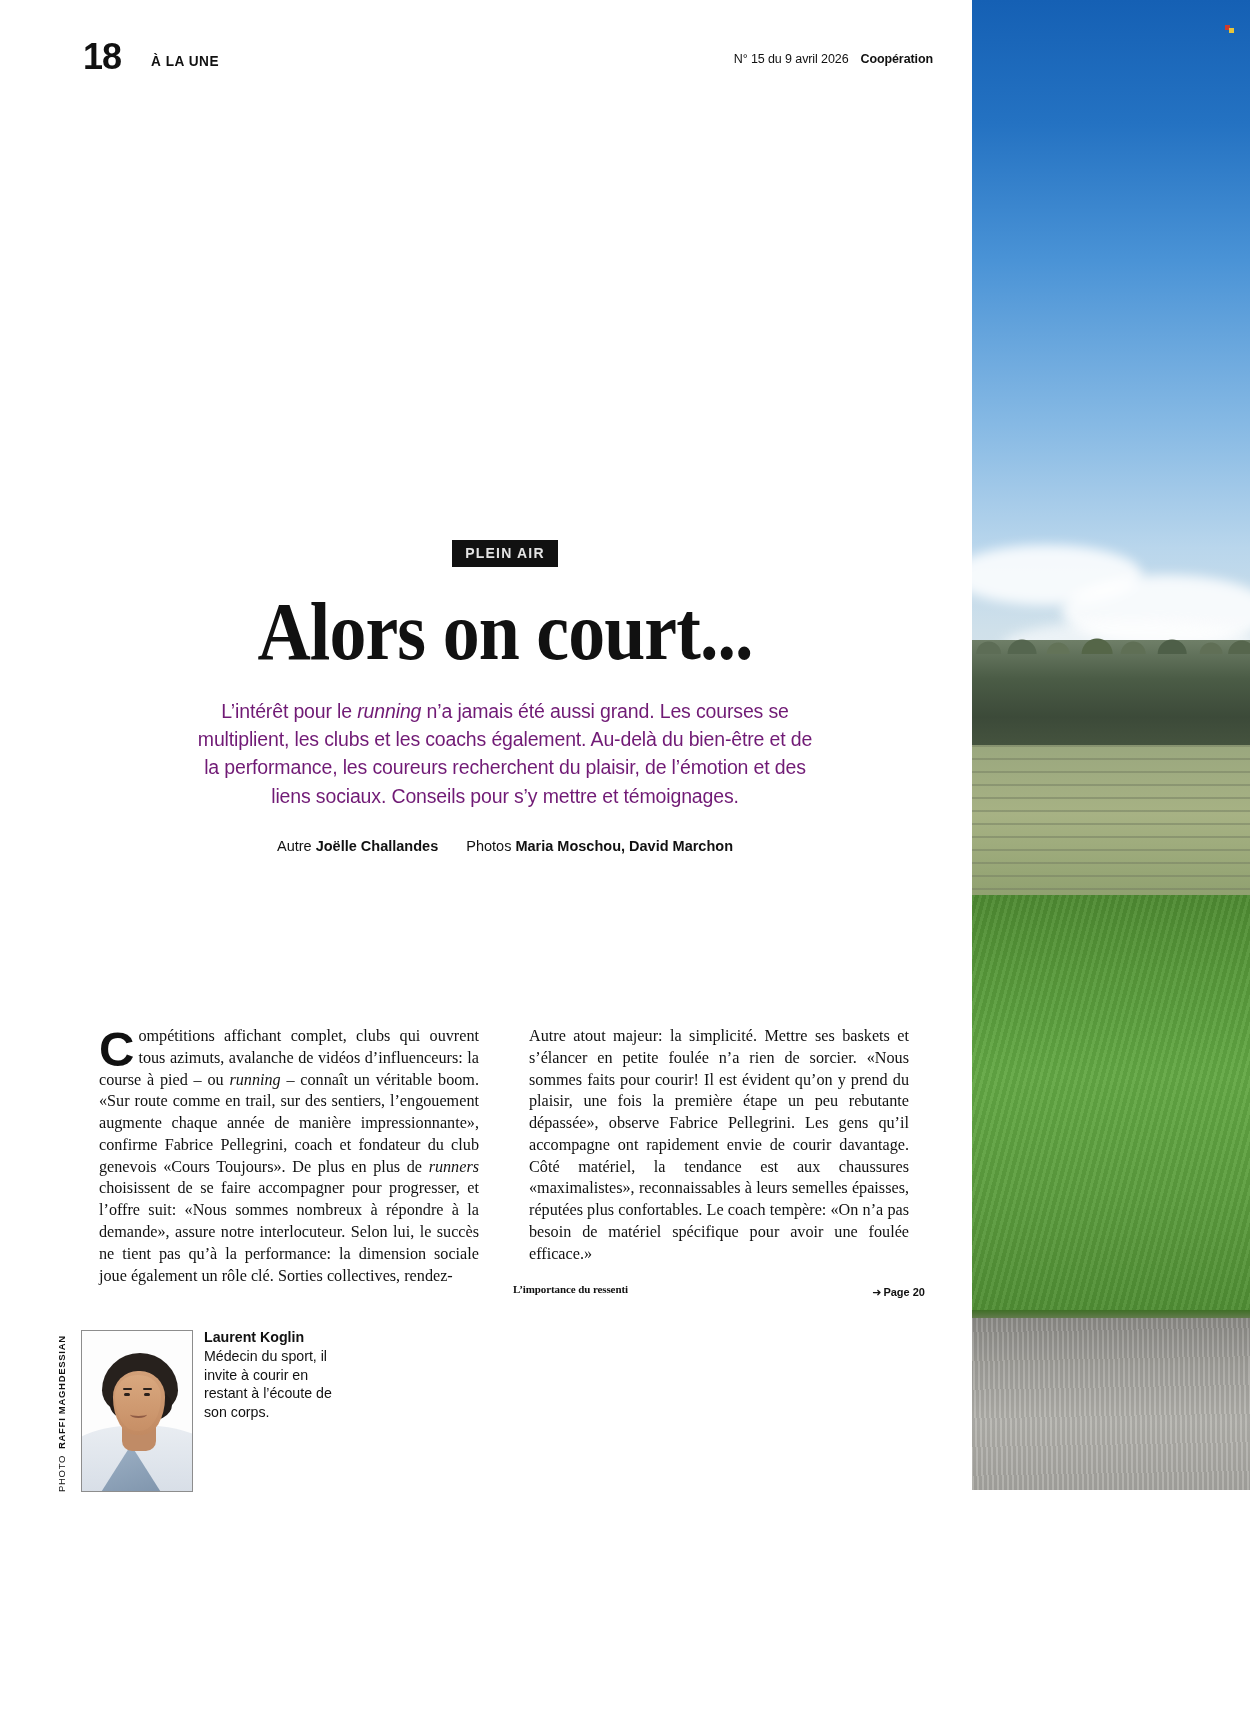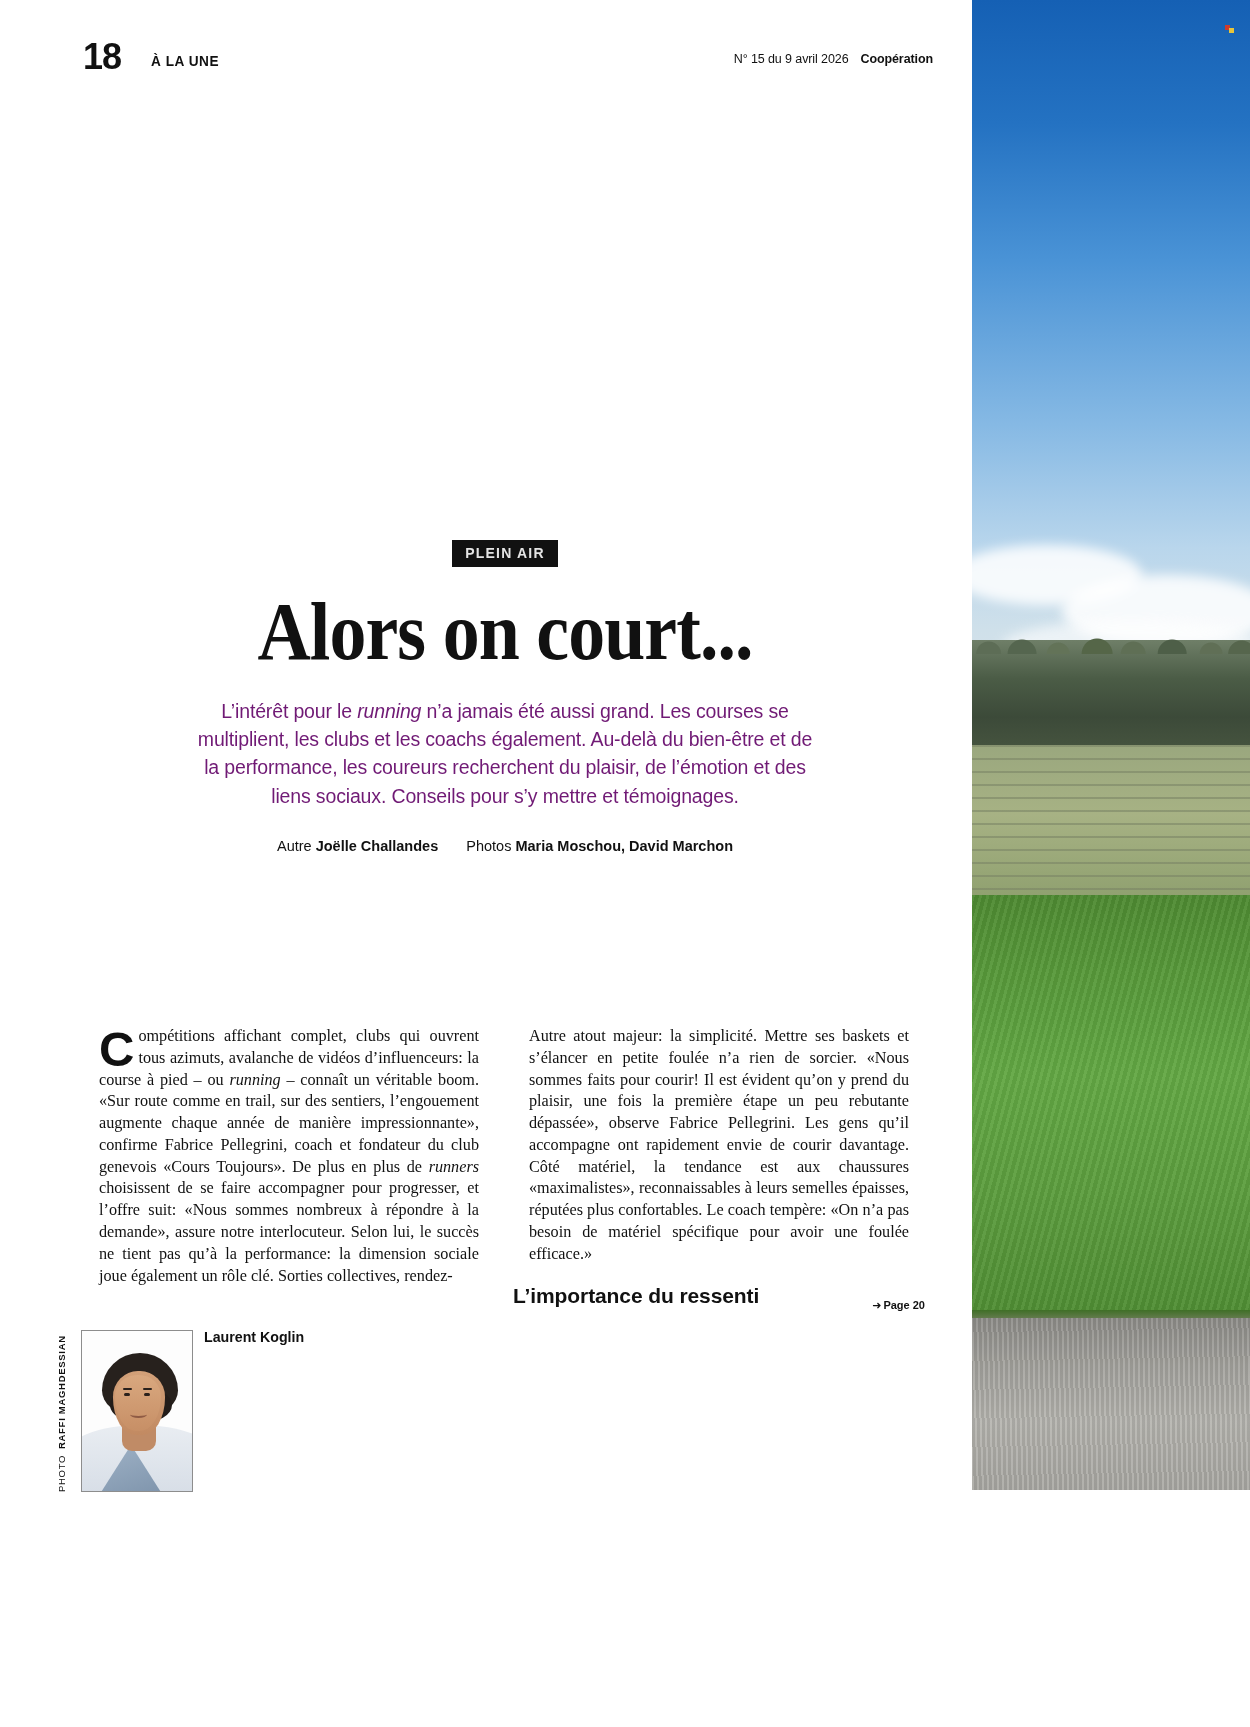--- a/index.html
+++ b/index.html
@@ -183,23 +183,23 @@
     float:left;
     font-family:"Liberation Sans", sans-serif;
     font-weight: 900;
     font-size: 49px;
     line-height: 0.80;
     padding: 4px 4px 0 0;
     color:#111;
   }
 
   .subhead {
-    font-family:Liberation Sans, sans-serif;
+    font-family:Liberation Serif, serif;
     font-weight: 800;
-    font-size: 21px;
+    font-size: 11px;
     line-height:1.3;
     margin-top: 14px;
     margin-bottom: 2px;
     letter-spacing:-0.1px;
   }
 
   .page-ref {
     position:absolute; right: 0; bottom: -2px;
     font-family:"Liberation Sans", sans-serif;
     font-weight: 800;
@@ -362,17 +362,18 @@
       <div class="pp-facefront"></div>
       <div class="pp-brow l"></div>
       <div class="pp-brow r"></div>
       <div class="pp-eye l"></div>
       <div class="pp-eye r"></div>
       <div class="pp-smile"></div>
     </div>
 
     <div class="pc-caption">
       <span class="nm">Laurent Koglin</span>
+      <span>Médecin du sport, il invite à courir en restant à l’écoute de son corps.</span>
     </div>
 
   </div>
 
 </div>
 
 </body></html>

